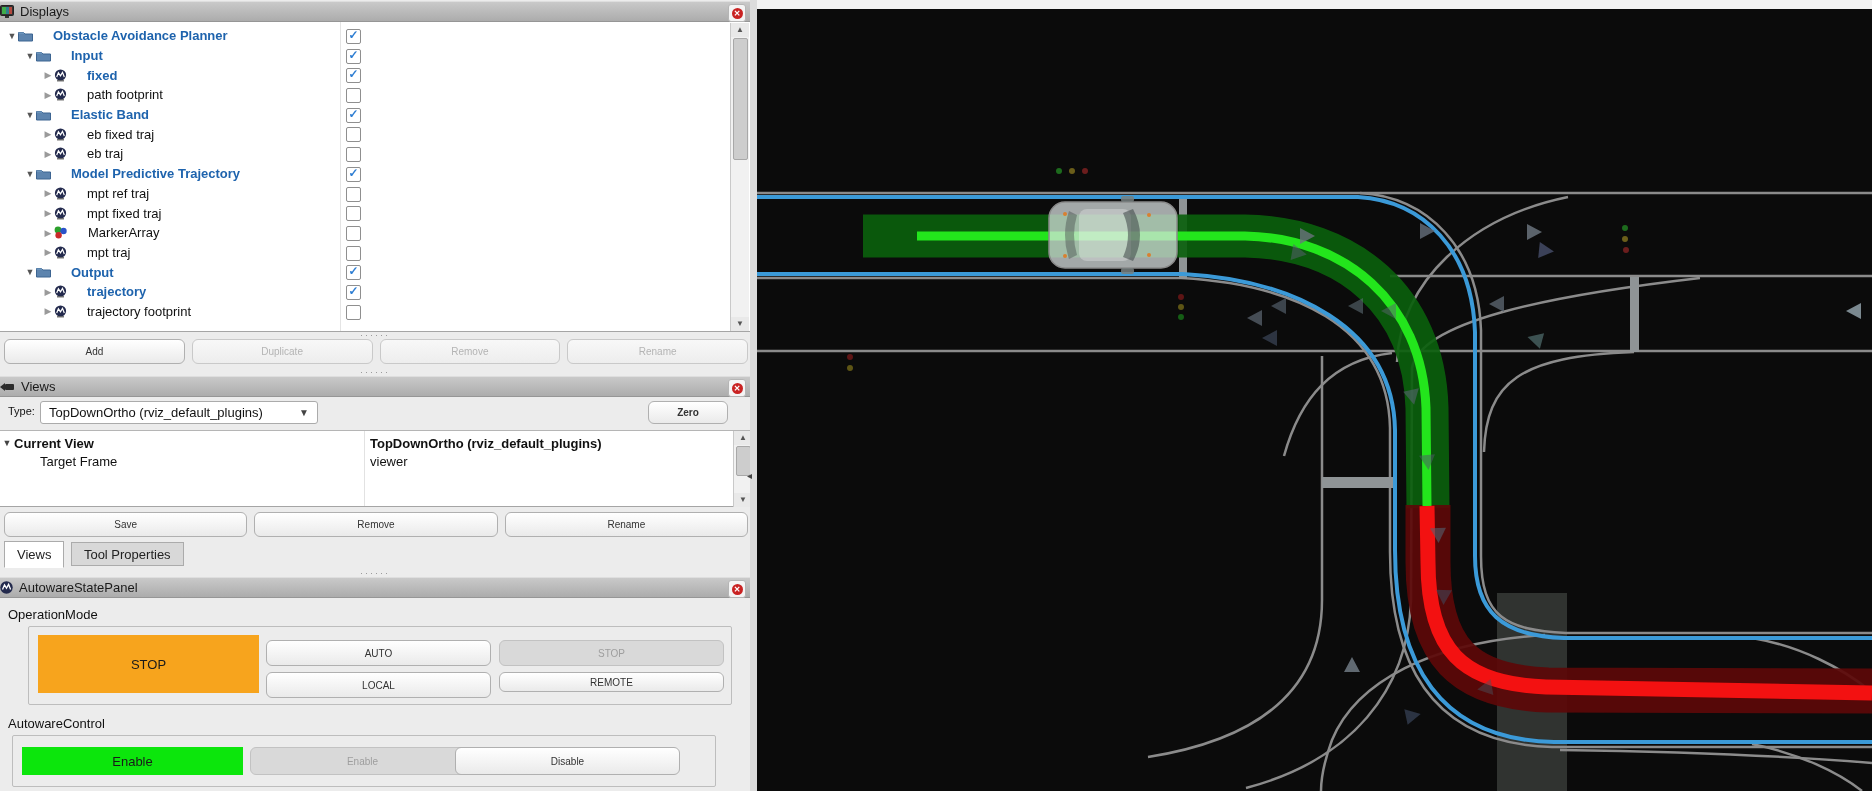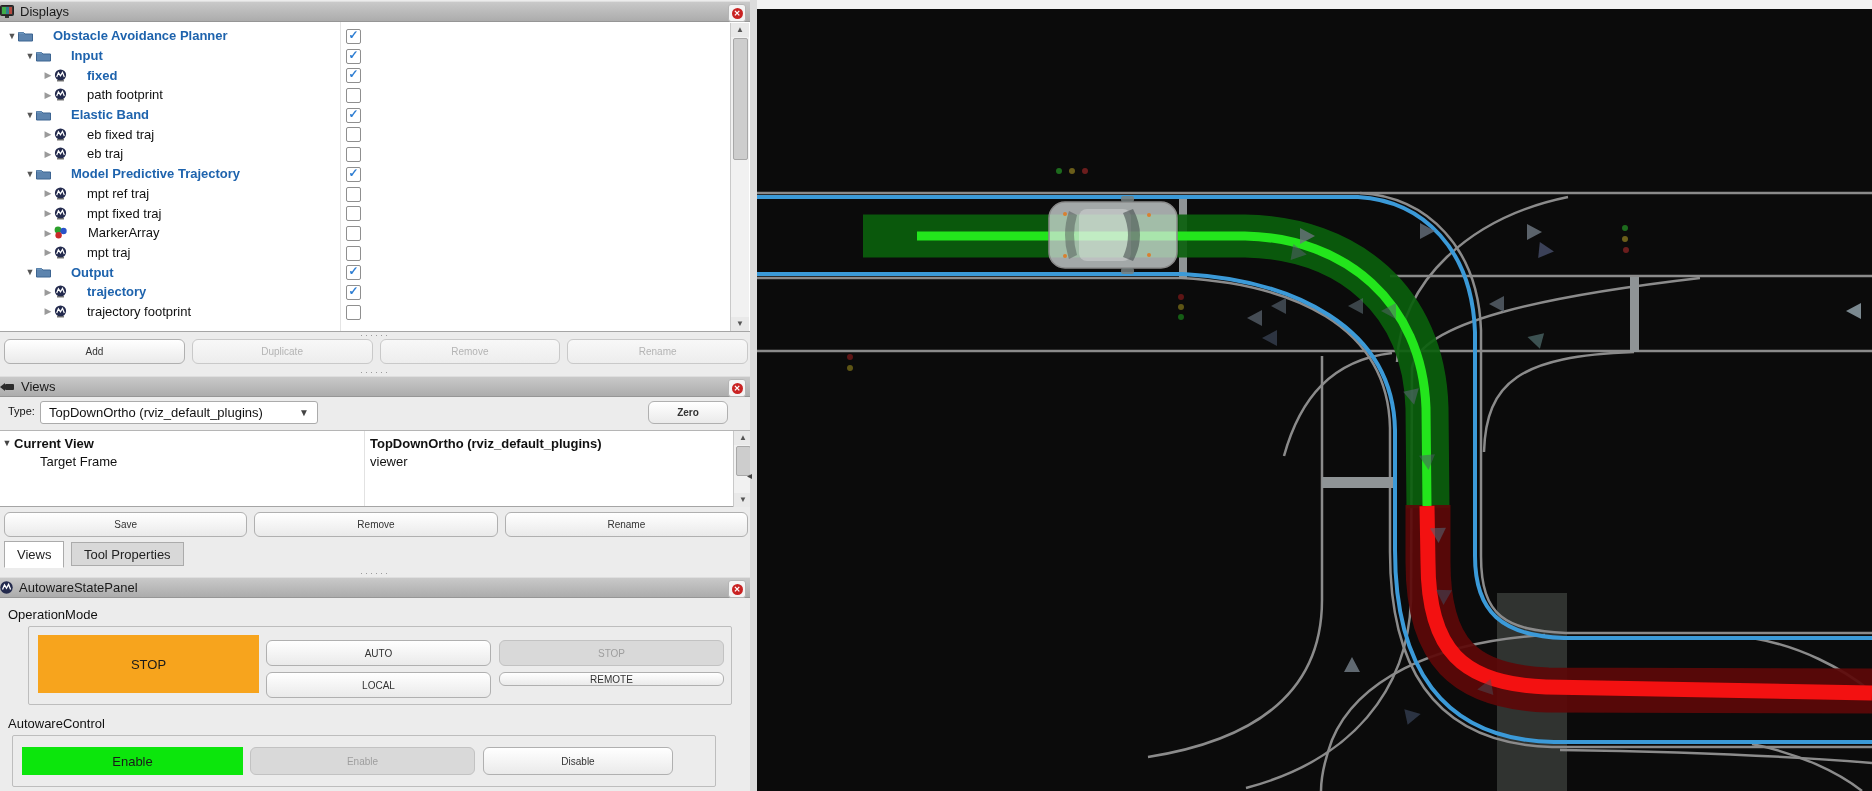--- a/index.html
+++ b/index.html
@@ -354,28 +354,28 @@
         <span class="x">✕</span>
       </span>
   </div>
 
   <div class="seclabel" style="top:607px">OperationMode</div>
   <div class="grp" style="left:28px;top:626px;width:704px;height:79px">
     <div class="statebox" id="om-state" style="left: 9px; top: 8px; width: 221px; height: 58px; background: rgb(247, 164, 29);">STOP</div>
     <div class="btn" style="position:absolute;left:237px;top:13px;width:225px;height:26px">AUTO</div>
     <div class="btn flatdis" style="position:absolute;left:470px;top:13px;width:225px;height:26px">STOP</div>
     <div class="btn" style="position:absolute;left:237px;top:45px;width:225px;height:26px">LOCAL</div>
-    <div class="btn" style="position:absolute;left:470px;top:45px;width:225px;height:14px">REMOTE</div>
+    <div class="btn" style="position:absolute;left:470px;top:45px;width:225px;height:20px">REMOTE</div>
   </div>
 
   <div class="seclabel" style="top:716px">AutowareControl</div>
   <div class="grp" style="left:12px;top:735px;width:704px;height:52px">
     <div class="statebox" id="ac-state" style="left: 9px; top: 11px; width: 221px; height: 28px; background: rgb(12, 230, 12);">Enable</div>
     <div class="btn flatdis" style="position:absolute;left:237px;top:11px;width:225px;height:28px">Enable</div>
-    <div class="btn" style="position:absolute;left:470px;top:11px;width:190px;height:28px">Disable</div>
+    <div class="btn" style="position:absolute;left:442px;top:11px;width:225px;height:28px">Disable</div>
   </div>
 
   <div id="vsplit"></div>
   <div id="collapse">◂</div>
 
   <svg id="viewport" viewBox="757 0 1115 791" width="1115" height="791">
     <rect x="757" y="0" width="1115" height="9" fill="#f2f2f2"></rect>
     <rect x="757" y="9" width="1115" height="782" fill="#0b0b0b"></rect>
 
     <rect x="1497" y="593" width="70" height="198" fill="rgba(160,170,160,0.25)"></rect>

